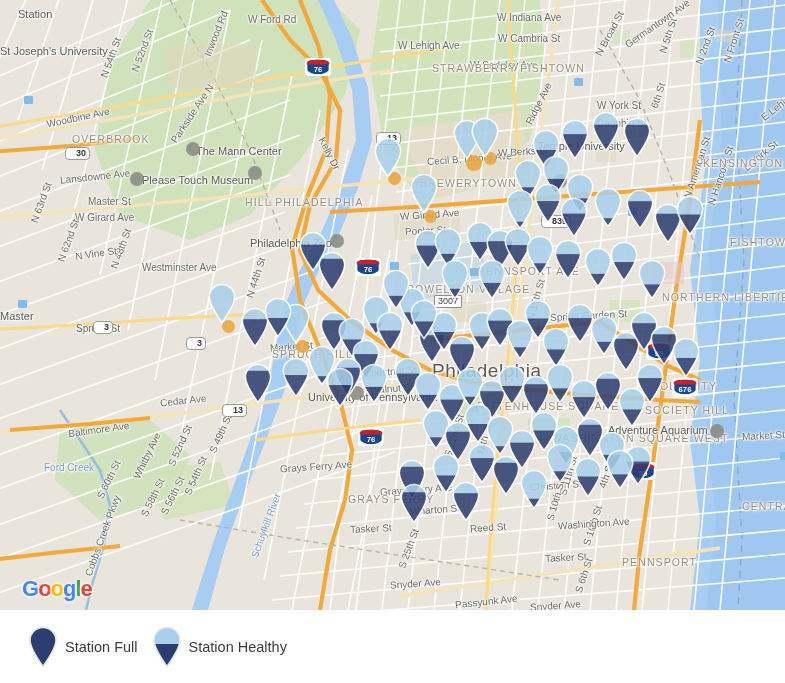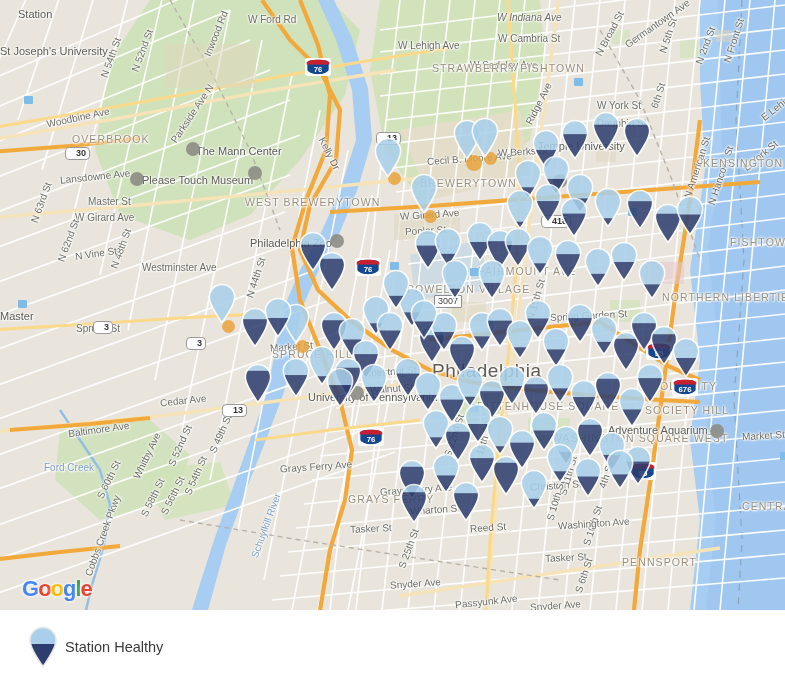--- a/index.html
+++ b/index.html
@@ -227,21 +227,21 @@
           <rect x="394" y="214" width="66" height="26" fill="#ded7c0"></rect>
           <rect x="166" y="44" width="90" height="44" fill="#ded7c0"></rect>
           <rect x="596" y="148" width="20" height="14" fill="#ded7c0"></rect>
           <rect x="716" y="30" width="16" height="12" fill="#ded7c0"></rect>
         </g>
       </g>
     </svg>
 
     <div id="labels">
         <div class="mlabel street" style="left: 248px; top: 14px;">W Ford Rd</div>
-        <div class="mlabel street" style="left: 497px; top: 12px; font-style: italic;">W Indiana Ave</div>
+        <div class="mlabel street" style="left: 497px; top: 12px;">W Indiana Ave</div>
         <div class="mlabel street" style="left: 585px; top: 28px; transform: rotate(-62deg);">N Broad St</div>
         <div class="mlabel street" style="left: 398px; top: 40px;">W Lehigh Ave</div>
         <div class="mlabel street" style="left: 498px; top: 33px;">W Cambria St</div>
         <div class="mlabel street" style="left: 192px; top: 28px; transform: rotate(-68deg);">Inwood Rd</div>
         <div class="mlabel street" style="left: 470px; top: 60px;">W Sedgley Ave</div>
         <div class="mlabel street" style="left: 597px; top: 100px;">W York St</div>
         <div class="mlabel street" style="left: 597px; top: 118px;">Dauphin St</div>
         <div class="mlabel street" style="left: 686px; top: 40px; transform: rotate(-70deg);">N 2nd St</div>
         <div class="mlabel street" style="left: 711px; top: 35px; transform: rotate(-72deg);">N Front St</div>
         <div class="mlabel street" style="left: 756px; top: 95px; transform: rotate(-38deg);">E Lehigh Ave</div>
@@ -302,24 +302,24 @@
         <div class="mlabel street" style="left: 432px; top: 430px; transform: rotate(-72deg);">S 22nd St</div>
         <div class="mlabel street" style="left: 468px; top: 434px; transform: rotate(-74deg);">18th St</div>
         <div class="mlabel street" style="left: 548px; top: 470px; transform: rotate(-74deg);">S 11th St</div>
         <div class="mlabel street" style="left: 535px; top: 495px; transform: rotate(-74deg);">S 10th St</div>
         <div class="mlabel street" style="left: 742px; top: 430px; transform: rotate(-3deg);">Market St</div>
         <div class="mlabel street" style="left: 470px; top: 522px; transform: rotate(-4deg);">Reed St</div>
         <div class="mlabel street" style="left: 593px; top: 470px; transform: rotate(-72deg);">4th St</div>
         <div class="mlabel hood" style="left: 72px; top: 133px;">OVERBROOK</div>
         <div class="mlabel hood" style="left: 432px; top: 62px;">STRAWBERRY FISHTOWN</div>
         <div class="mlabel hood" style="left: 420px; top: 177px;">BREWERYTOWN</div>
-        <div class="mlabel hood" style="left: 245px; top: 196px;">WEST BREWERYTOWN</div>
+        <div class="mlabel hood" style="left: 245px; top: 196px;">HILL PHILADELPHIA</div>
         <div class="mlabel hood" style="left: 362px; top: 283px; margin-left: 45px;">POWELTON VILLAGE</div>
         <div class="mlabel hood" style="left: 272px; top: 348px;">SPRUCE HILL</div>
-        <div class="mlabel hood" style="left: 478px; top: 265px;">FAIRMOUNT AVE</div>
+        <div class="mlabel hood" style="left: 478px; top: 265px;">PENNSPORT AVE</div>
         <div class="mlabel hood" style="left: 662px; top: 291px;">NORTHERN LIBERTIES</div>
         <div class="mlabel hood" style="left: 730px; top: 236px;">FISHTOWN</div>
         <div class="mlabel hood" style="left: 703px; top: 157px;">KENSINGTON</div>
         <div class="mlabel hood" style="left: 477px; top: 400px;">RITTENHOUSE SQUARE</div>
         <div class="mlabel hood" style="left: 552px; top: 432px;">WASHINGTON SQUARE WEST</div>
         <div class="mlabel hood" style="left: 660px; top: 380px;">OLD CITY</div>
         <div class="mlabel hood" style="left: 348px; top: 493px;">GRAYS FERRY</div>
         <div class="mlabel hood" style="left: 622px; top: 556px;">PENNSPORT</div>
         <div class="mlabel hood" style="left: 742px; top: 500px;">CENTRAL WATERFRONT</div>
         <div class="mlabel hood" style="left: 645px; top: 404px;">SOCIETY HILL</div>
@@ -378,21 +378,21 @@
             <path d="M2 5 C2 2.5 6 1 15 1 C24 1 28 2.5 28 5 L28 13 C28 17 20 19 15 19 C10 19 2 17 2 13 Z" fill="#14478f" stroke="#ffffff" stroke-width="1.4"></path>
             <path d="M2 5.5 C2 3 6 1.6 15 1.6 C24 1.6 28 3 28 5.5 L28 7 L2 7 Z" fill="#c8202e"></path>
             <text x="15" y="16" font-size="9" font-family="Liberation Sans, sans-serif" font-weight="bold" fill="#fff" text-anchor="middle">95</text>
           </svg>
         </div>
         <div class="shield us" style="left: 65px; top: 147px;">30</div>
         <div class="shield us" style="left: 376px; top: 132px;">13</div>
         <div class="shield us" style="left: 222px; top: 404px;">13</div>
         <div class="shield us" style="left: 93px; top: 321px;">3</div>
         <div class="shield us" style="left: 186px; top: 337px;">3</div>
-        <div class="shield us" style="left: 541px; top: 215px;">418</div>
+        <div class="shield us" style="left: 541px; top: 215px;">839</div>
         <div class="shield box" style="left: 434px; top: 295px;">3007</div>
       </div>
 
     <div id="poidots">
         <div class="poidot big" style="left: 466px; top: 155px;"></div>
         <div class="poidot" style="left: 484px; top: 152px;"></div>
         <div class="poidot" style="left: 388px; top: 172px;"></div>
         <div class="poidot" style="left: 424px; top: 210px;"></div>
         <div class="poidot" style="left: 222px; top: 320px;"></div>
         <div class="poidot" style="left: 296px; top: 340px;"></div>
@@ -1754,20 +1754,28 @@
         </div>
       </div>
 
     <div id="glogo">
       <span class="b">G</span><span class="r">o</span><span class="y">o</span><span class="b">g</span><span class="g">l</span><span class="r">e</span>
     </div>
   </div>
 
   <div id="legend">
 
+    <div class="leg-item">
+      <span class="leg-pin">
+        <svg viewBox="0 0 30 42">
+          <path d="M15 1.5 C7.8 1.5 2 7.3 2 14.5 C2 23 15 40.5 15 40.5 C15 40.5 28 23 28 14.5 C28 7.3 22.2 1.5 15 1.5 Z" fill="#2d3d6e" stroke="#e6e6e6" stroke-width="1.6"></path>
+        </svg>
+      </span>
+      <span class="leg-txt">Station Full</span>
+    </div>
 
     <div class="leg-item">
       <span class="leg-pin">
         <svg viewBox="0 0 30 42">
           <defs>
             <clipPath id="lgH">
                 <path d="M15 1.5 C7.8 1.5 2 7.3 2 14.5 C2 23 15 40.5 15 40.5 C15 40.5 28 23 28 14.5 C28 7.3 22.2 1.5 15 1.5 Z"></path>
               </clipPath>
           </defs>
           <g clip-path="url(#lgH)">

